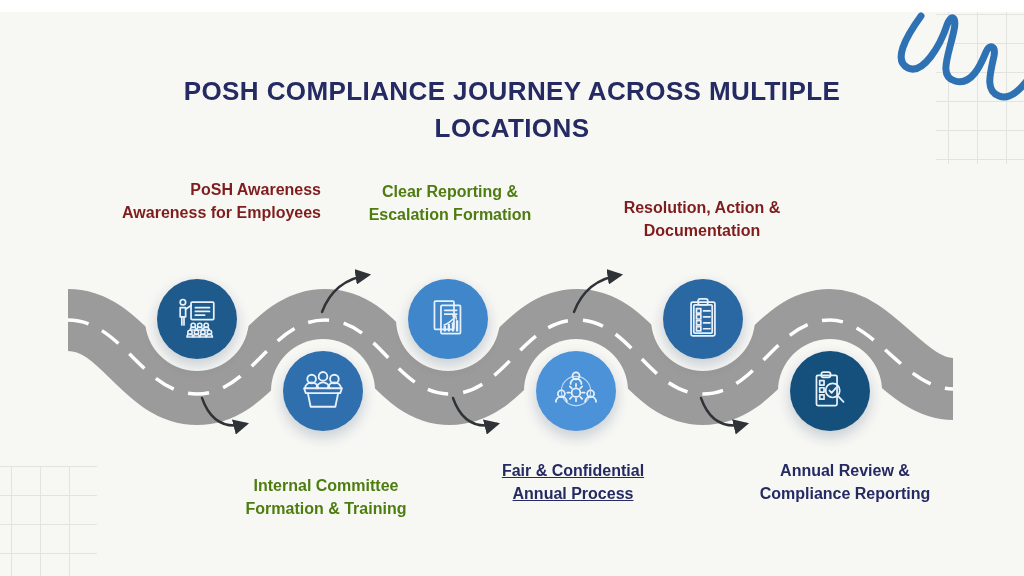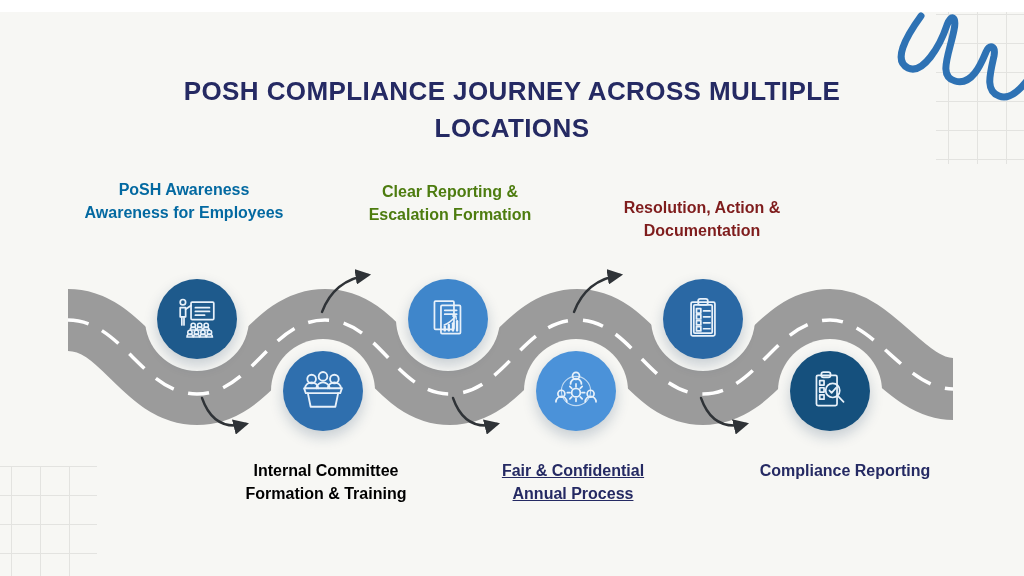--- a/index.html
+++ b/index.html
@@ -197,37 +197,38 @@
         <rect x="14.5" y="14.5" width="4" height="4"></rect>
         <rect x="14.5" y="21" width="4" height="4"></rect>
         <rect x="14.5" y="27.5" width="4" height="4"></rect>
         <circle cx="26.5" cy="23.5" r="6.5"></circle>
         <line x1="31.2" y1="28.5" x2="36.5" y2="34"></line>
         <path d="M23.5 23.5 l2 2.2 l4 -4.6"></path>
       </g>
     </svg>
   </div>
 
-  <div class="stage-label" style="left: 184px; top: 166px; color: #0369a1;">
+  <div class="stage-label" style="left: 196px; top: 166px; color: #7f1d1d; text-align: right;">
     <div>PoSH Awareness</div>
     <div>Awareness for Employees</div>
   </div>
-  <div class="stage-label" style="left: 326px; top: 447px; color: #000000;">
+  <div class="stage-label" style="left: 326px; top: 462px; color: #4d7c0f;">
     <div>Internal Committee</div>
     <div>Formation &amp; Training</div>
   </div>
   <div class="stage-label" style="left: 450px; top: 168px; color: #4d7c0f;">
     <div>Clear Reporting &amp;</div>
     <div>Escalation Formation</div>
   </div>
   <div class="stage-label" style="left: 573px; top: 447px; color: rgb(37, 42, 99); text-decoration: underline;">
     <div>Fair &amp; Confidential</div>
     <div>Annual Process</div>
   </div>
   <div class="stage-label" style="left: 702px; top: 184px; color: #7f1d1d;">
     <div>Resolution, Action &amp;</div>
     <div>Documentation</div>
   </div>
   <div class="stage-label" style="left: 845px; top: 447px; color: rgb(37, 42, 99);">
+    <div>Annual Review &amp;</div>
     <div>Compliance Reporting</div>
   </div>
 
 </div>
 
 </body></html>

